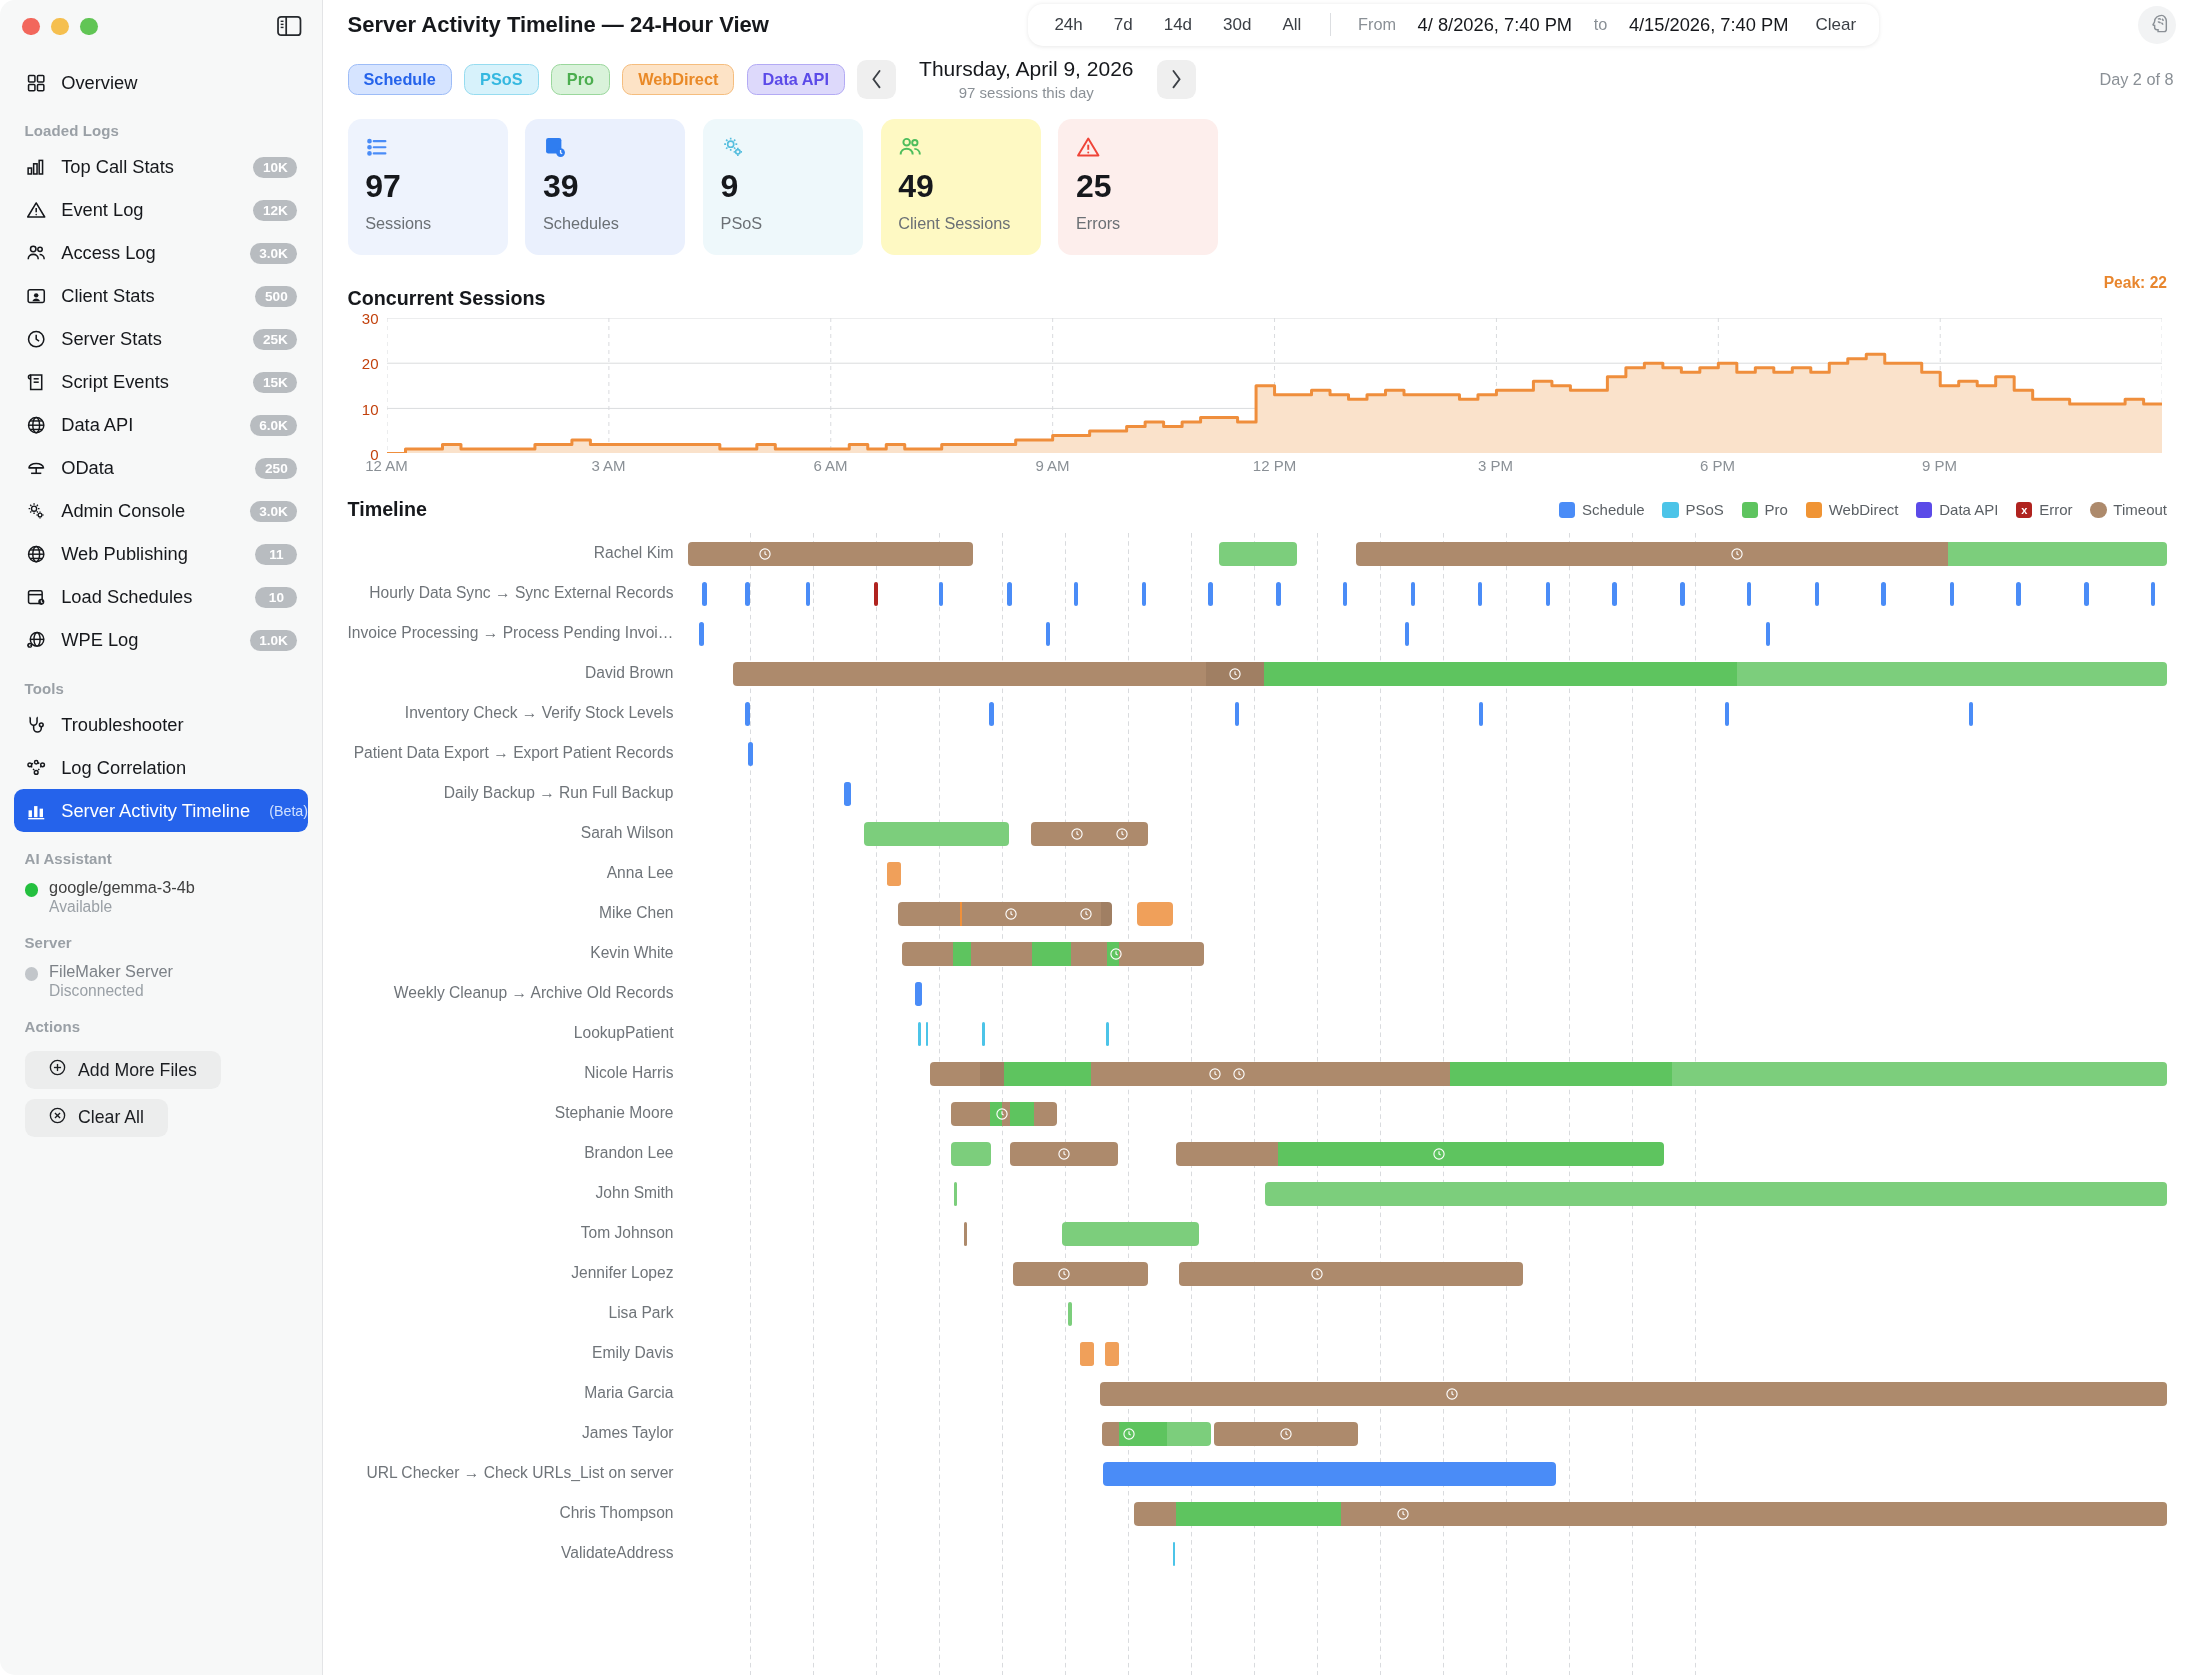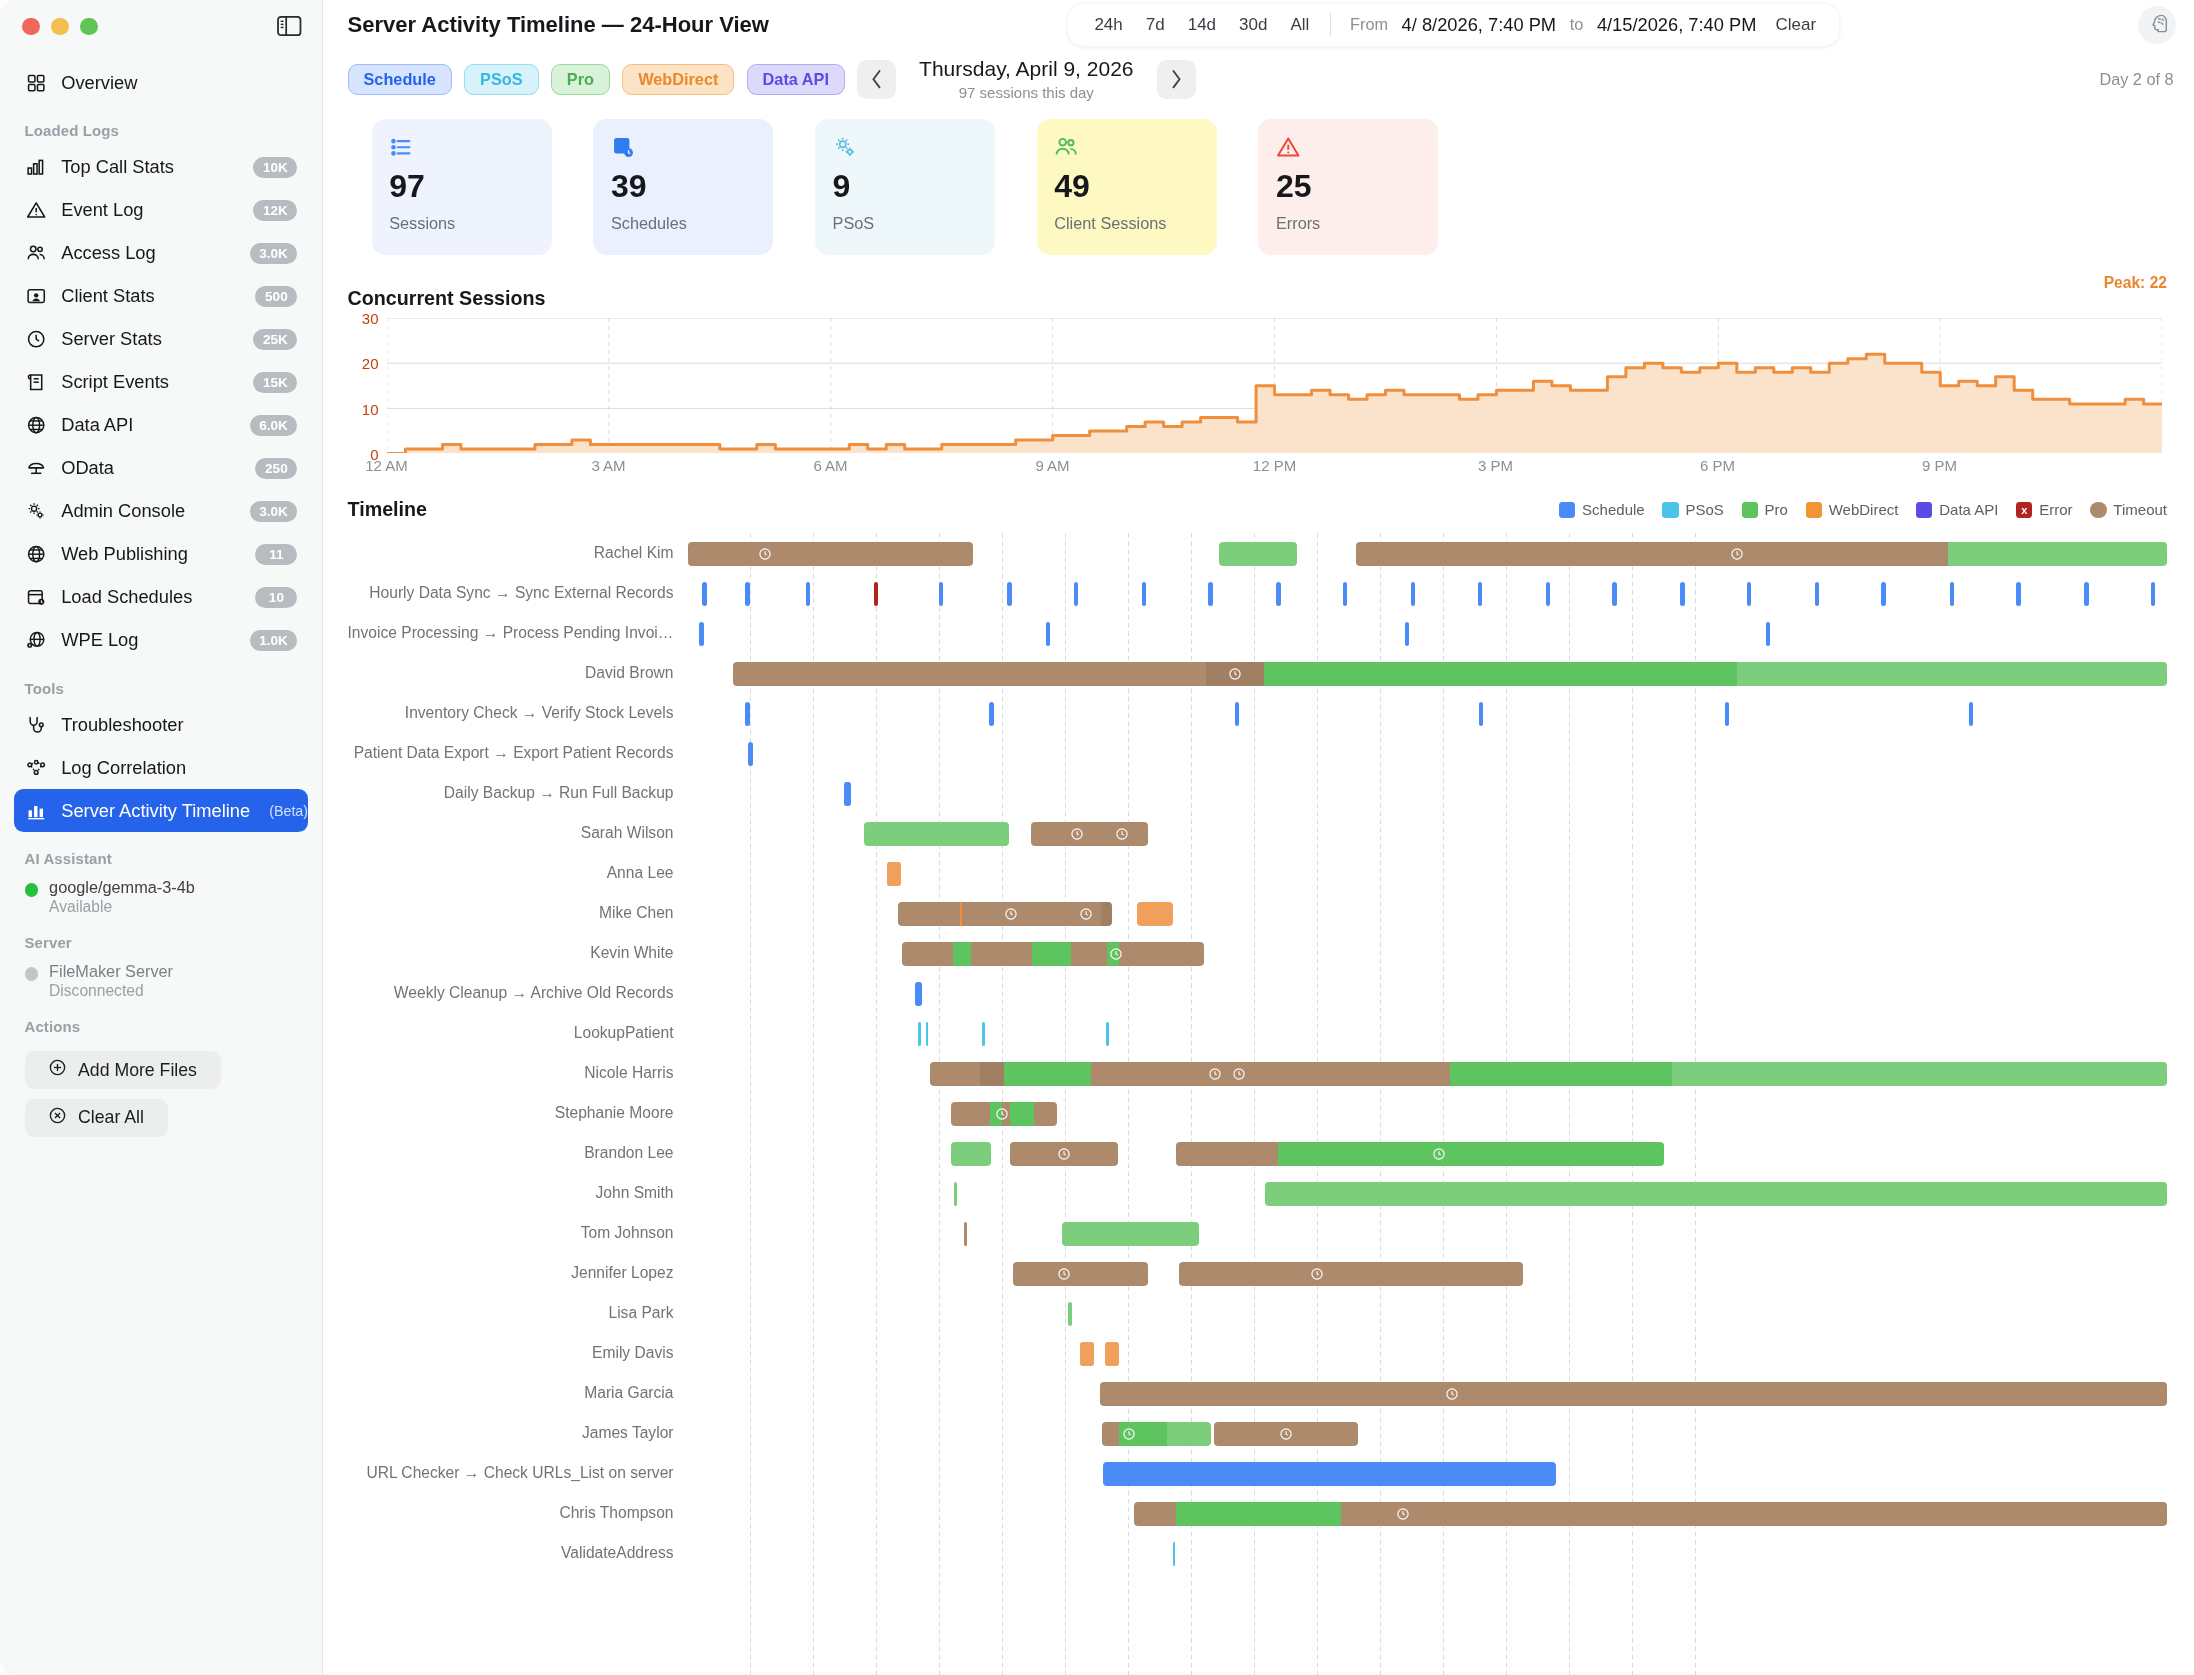--- a/index.html
+++ b/index.html
@@ -60,21 +60,21 @@
     background:#eceded; border-radius:9.5px; font-size:17.7px; color:#1b1d21;
   }
 
   
   .main { flex:1 1 auto; min-width:0; display:flex; flex-direction:column; background:#fff; }
 
   .topbar { height:49px; display:flex; align-items:center; padding:0 17.7px 0 24.5px; gap:11px; }
   .page-title { font-size:22px; font-weight:bold; color:#16181c; white-space:nowrap; }
   .range-pill {
     margin-left:auto; margin-right:auto;
-    display:flex; align-items:center; gap:0;
+    display:flex; align-items:center; gap:8px;
     background:#fff; border-radius:15px; height:42px;
     box-shadow:0 0.7px 4.1px rgba(0,0,0,.09);
     padding:0 15px;
   }
   .rg-btn { font-size:17px; color:#3b3f45; padding:0 11.5px; height:42px; display:flex; align-items:center;}
   .rg-sep { width:0.7px; height:23px; background:#dcdee1; margin:0 9.5px; }
   .rg-lab { font-size:16.3px; color:#8a9096; padding:0 9.5px; }
   .rg-val { font-size:18.3px; color:#16181c; white-space:nowrap; padding:0 4.1px;}
   .rg-clear { font-size:17px; color:#3b3f45; padding:0 8.2px 0 15px;}
   .brain-btn {
@@ -97,21 +97,21 @@
     width:39px; height:39px; border-radius:9.5px; background:#efefef;
     display:flex; align-items:center; justify-content:center; font-size:23px; color:#3c4046;
   }
   .daybox { flex:0 0 auto; text-align:center; margin:0 23px; }
   .day-title { font-size:21px; font-weight:normal; color:#16181c; line-height:1.1;}
   .day-sub { font-size:15px; color:#8a9096; margin-top:4.8px;}
   .day-count { margin-left:auto; font-size:16.3px; color:#8a9096; }
 
   
   .cards { display:flex; gap:17.7px; padding:9.5px 27px 0 24.5px; }
-  .card { width:180px; height:136px; border-radius:13.6px; padding:16.3px 17.7px; position:relative;margin-left:24px; }
+  .card { width:160px; height:136px; border-radius:13.6px; padding:16.3px 17.7px; position:relative; }
   .card .ci { height:27px; margin-bottom:8.2px; }
   .card .cv { font-size:32px; font-weight:bold; color:#16181c; line-height:1; }
   .card .cl { font-size:16.3px; color:#6b7075; margin-top:12.2px; }
   .card.c1 { background:#eef3fd; }
   .card.c2 { background:#eaf0fd; }
   .card.c3 { background:#eef8fb; }
   .card.c4 { background:#fef9c3; }
   .card.c5 { background:#fdeeec; }
 
   

